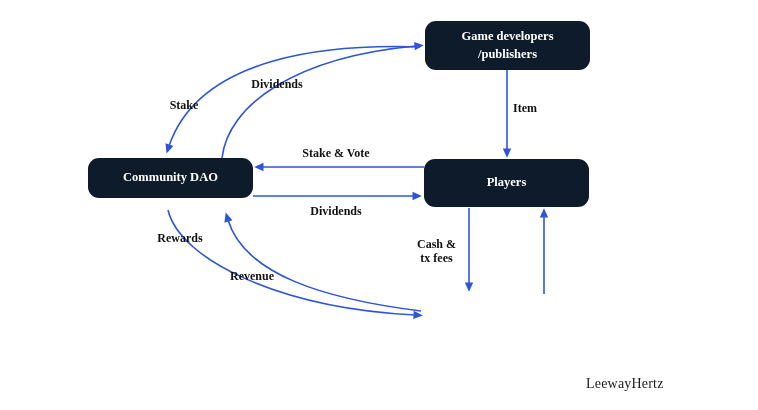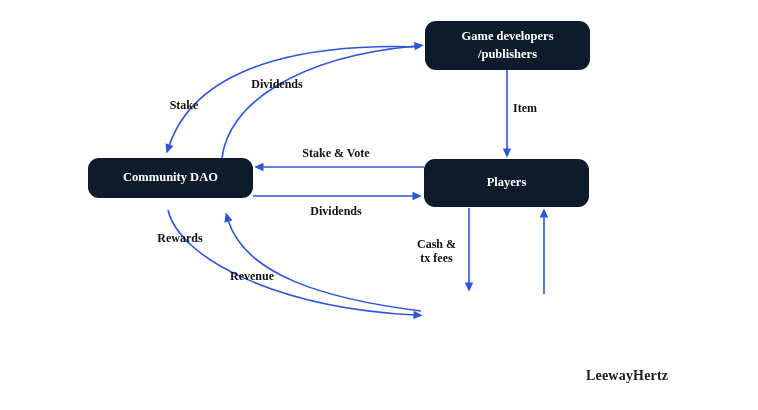--- a/index.html
+++ b/index.html
@@ -35,22 +35,22 @@
   .node-players{left:424px;top:159px;height:48px;}
   .node-eco{left:424px;top:294px;height:49px;}
   .edge-label{
     position:absolute;
     color:var(--label);
     font-weight:700;font-size:12px;line-height:13.5px;
     white-space:nowrap;
   }
   .centered{transform:translate(-50%,-50%);}
   .brand{
-    position:absolute;left:586px;top:368px;
-    color:#1c1c1c;font-size:14px;font-weight:700;letter-spacing:0.2px;
+    position:absolute;left:586px;top:376px;
+    color:#1c1c1c;font-size:14px;font-weight:400;letter-spacing:0.2px;
     white-space:nowrap;
   }
 </style>
 </head>
 <body>
 
 <div class="stage">
 
   <svg class="wires" viewBox="0 0 758 410">
     <defs>

